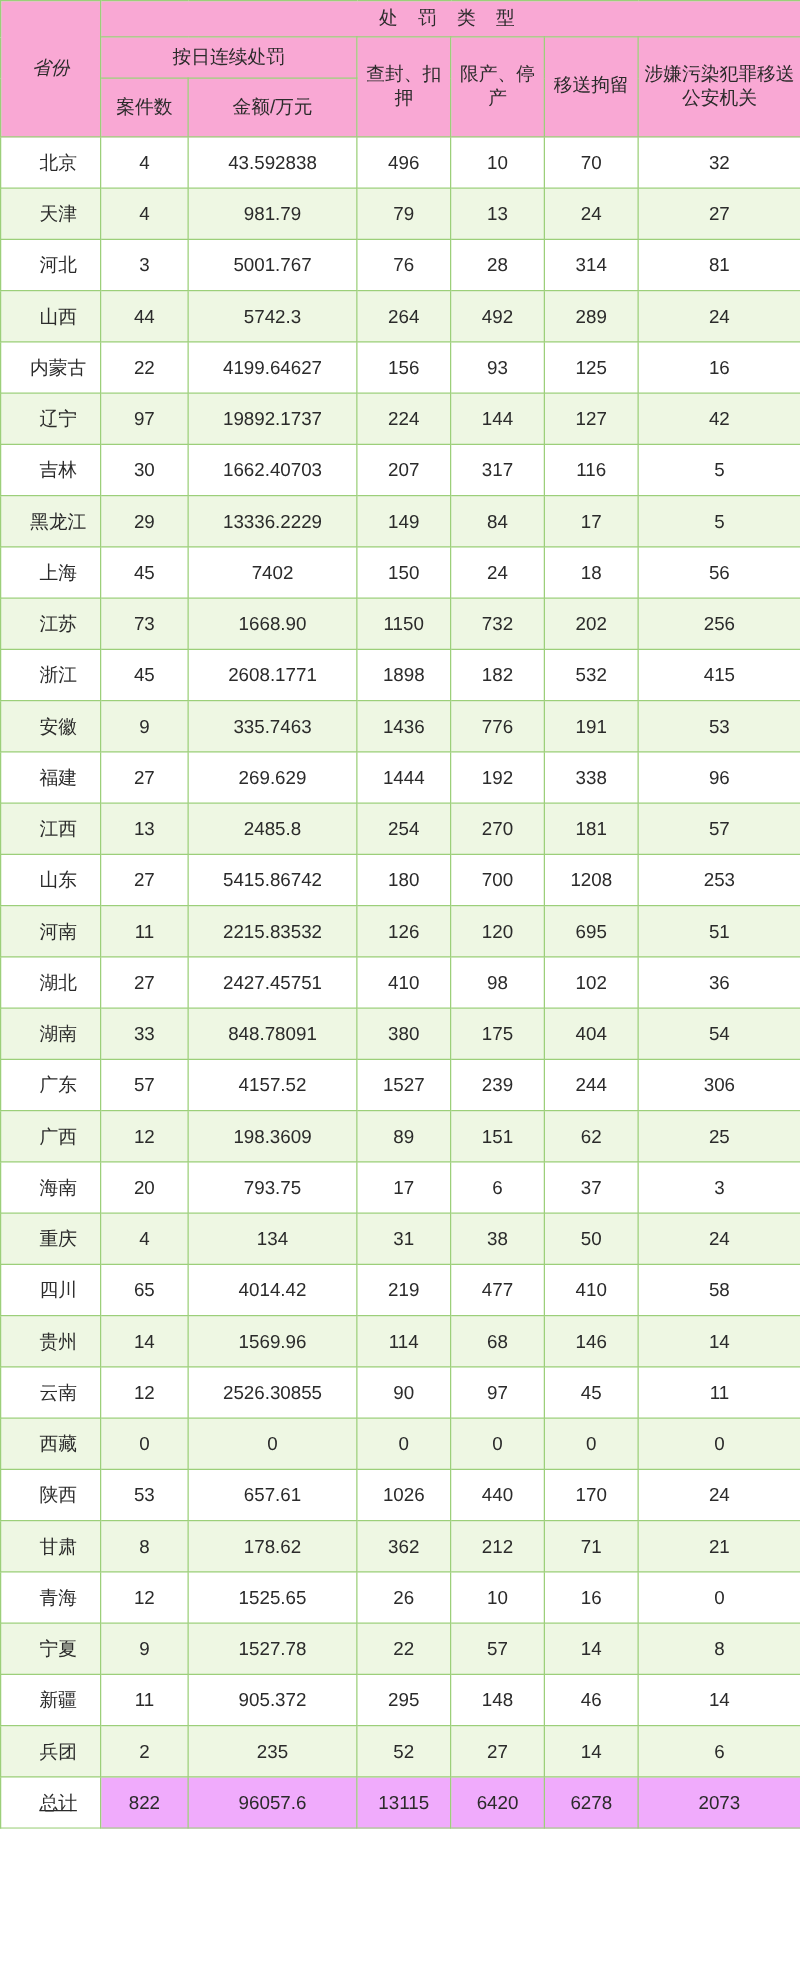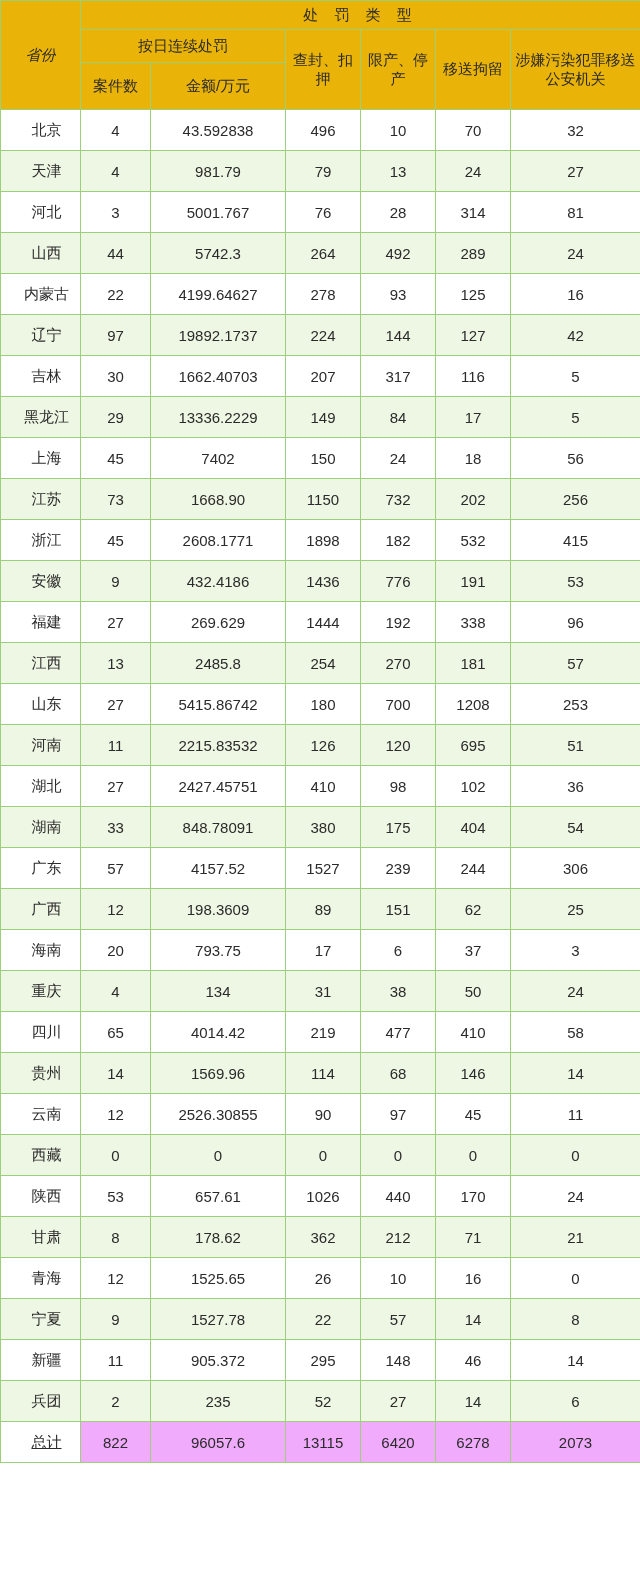--- a/index.html
+++ b/index.html
@@ -24,21 +24,21 @@
   table.data-table td {
     border: 1px solid #9ccf7a;
     text-align: center;
     vertical-align: middle;
     color: #2b2b2b;
     font-size: 15px;
     padding: 0;
   }
   
   thead th {
-    background: #eab308;
+    background: #f9a8d4;
     font-weight: normal;
     color: #333333;
     font-size: 15px;
     line-height: 1.25;
   }
   th.h-toplabel {
     letter-spacing: 6px;
     font-size: 15px;
     height: 28px;
   }
@@ -149,21 +149,21 @@
           <td>5742.3</td>
           <td>264</td>
           <td>492</td>
           <td>289</td>
           <td>24</td>
         </tr>
         <tr class="row-even">
           <td class="prov">内蒙古</td>
           <td>22</td>
           <td>4199.64627</td>
-          <td>278</td>
+          <td>156</td>
           <td>93</td>
           <td>125</td>
           <td>16</td>
         </tr>
         <tr class="row-odd">
           <td class="prov">辽宁</td>
           <td>97</td>
           <td>19892.1737</td>
           <td>224</td>
           <td>144</td>
@@ -211,21 +211,21 @@
           <td>45</td>
           <td>2608.1771</td>
           <td>1898</td>
           <td>182</td>
           <td>532</td>
           <td>415</td>
         </tr>
         <tr class="row-odd">
           <td class="prov">安徽</td>
           <td>9</td>
-          <td>432.4186</td>
+          <td>335.7463</td>
           <td>1436</td>
           <td>776</td>
           <td>191</td>
           <td>53</td>
         </tr>
         <tr class="row-even">
           <td class="prov">福建</td>
           <td>27</td>
           <td>269.629</td>
           <td>1444</td>

